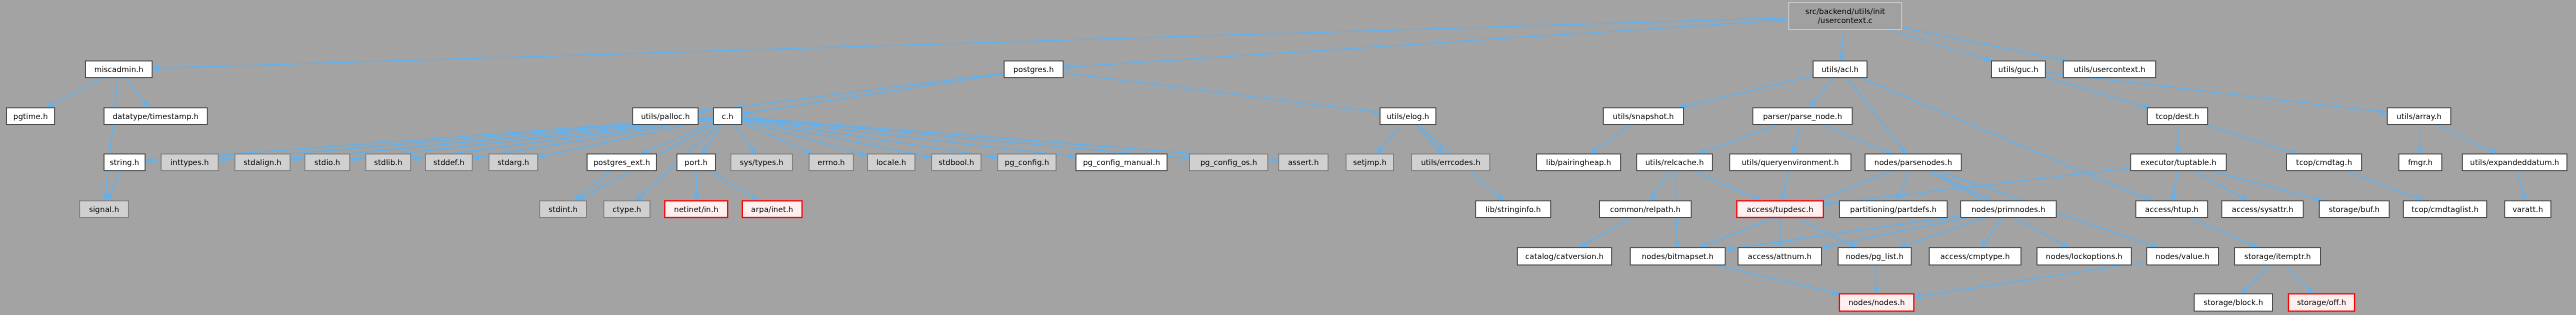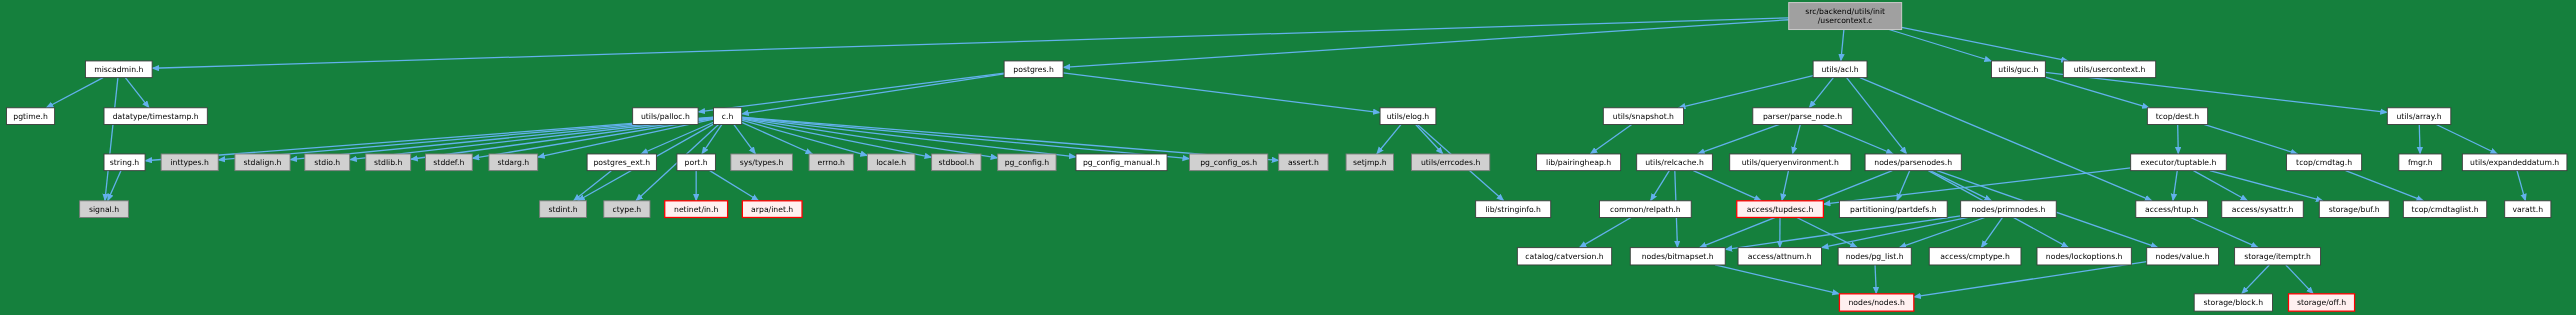--- a/index.html
+++ b/index.html
@@ -1,16 +1,16 @@
 <!DOCTYPE html>
 <html style="font-size:10.3px"><head>
 <meta charset="utf-8">
 <style>
   html,body{margin:0;padding:0;background:#000;}
-  .graph-wrap{width:2576px;height:315px;position:relative;background:#15803d;}
+  .graph-wrap{width:2576px;height:315px;position:relative;background:#a3a3a3;}
   svg{display:block;font-family:"DejaVu Sans","Liberation Sans",sans-serif;}
   text{font-size:12px;}
   .node rect{stroke-width:1.4px;}
   .node.main rect{stroke-width:1.6px;}
   .node.red rect{stroke-width:2px;}
   .node text{fill:#000;}
 </style>
 </head>
 <body>
 

